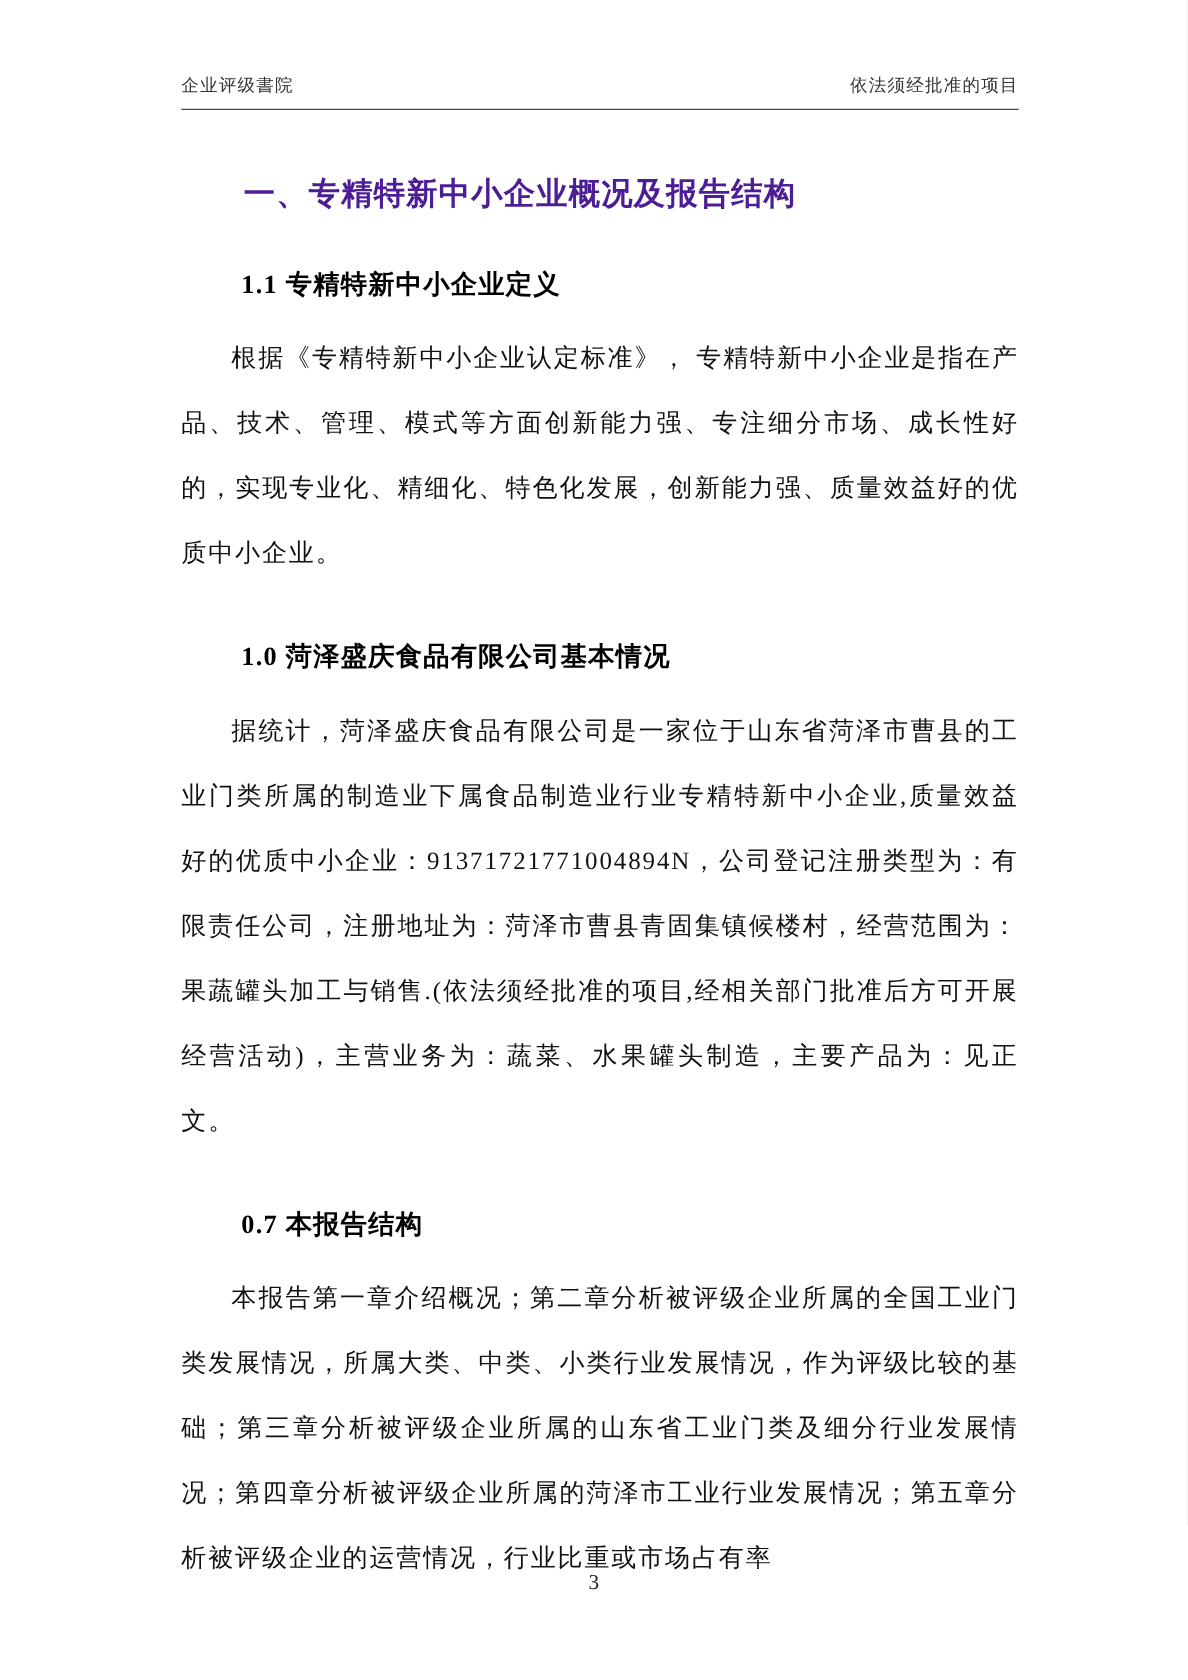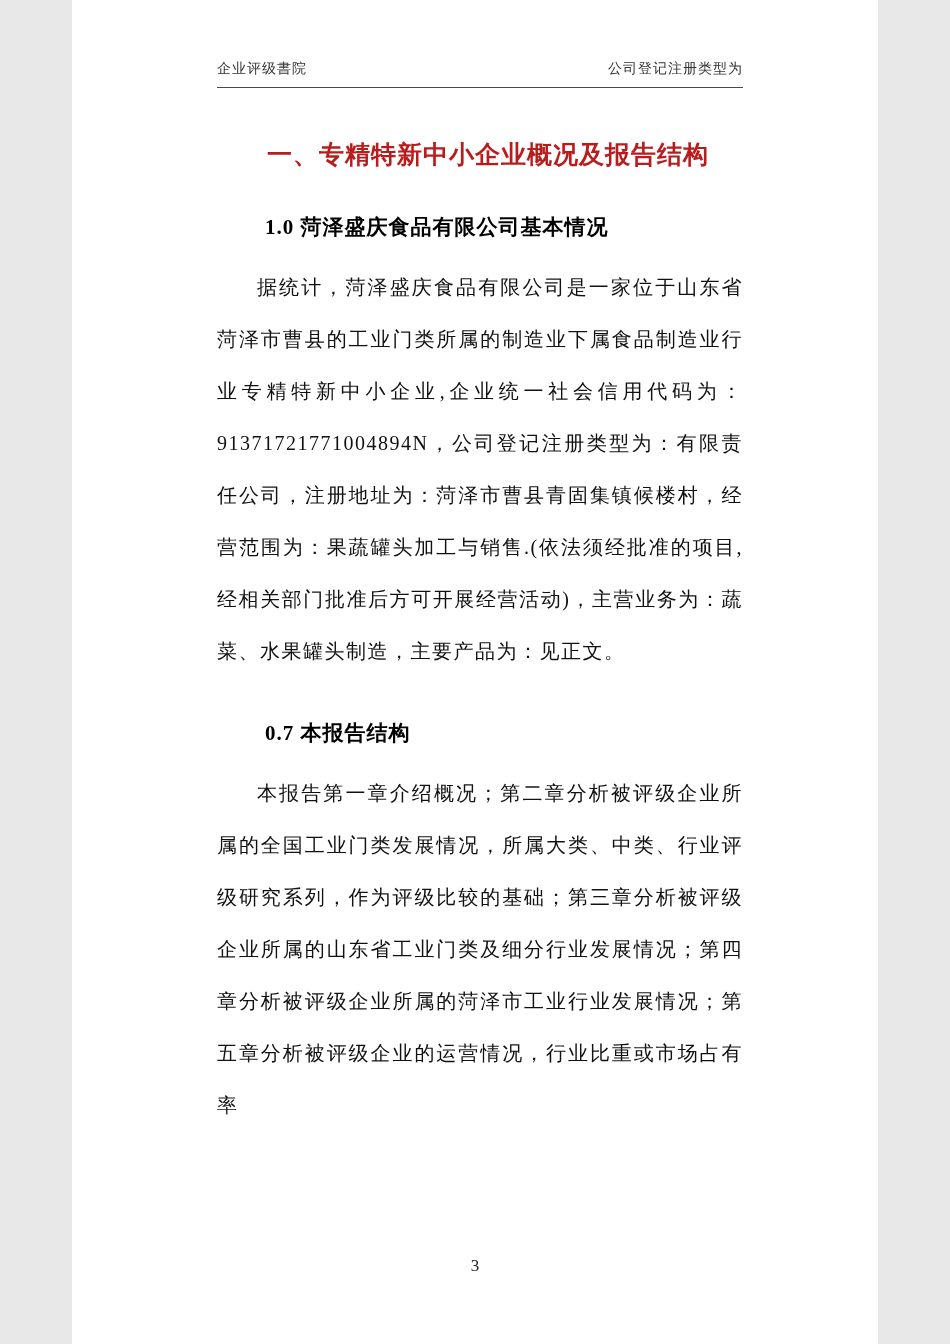--- a/index.html
+++ b/index.html
@@ -1,18 +1,18 @@
 <!DOCTYPE html>
 <html><head>
 <meta charset="utf-8">
 <style>
   * { margin: 0; padding: 0; box-sizing: border-box; }
   html, body { background: #e8e8e8; }
   .page {
-    width: 806px;
+    width: 950px;
     height: 1344px;
     margin: 0 auto;
     background: #ffffff;
     position: relative;
     font-family: "Liberation Serif", "DejaVu Serif", serif;
     color: #1c1c1c;
     padding: 60px 135px 0 145px;
     overflow: hidden;
   }
   .page-header {
@@ -23,21 +23,21 @@
     letter-spacing: 1px;
     color: #333333;
     padding-bottom: 9px;
     border-bottom: 1.6px solid #4a4a4a;
   }
   .doc-title {
     font-size: 25px;
     font-weight: bold;
     letter-spacing: 1px;
     margin: 50px 0 0 50px;
-    color: #b91c1c;
+    color: #4c1d95;
   }
   .section-heading {
     font-size: 21px;
     font-weight: bold;
     letter-spacing: 1px;
     margin: 42px 0 0 48px;
     color: #000000;
   }
   .section-body {
     font-size: 20px;
@@ -58,36 +58,40 @@
     color: #222222;
   }
 </style>
 </head>
 <body>
 
 <div class="page">
 
   <header class="page-header">
     <span>企业评级書院</span>
-    <span>公司登记注册类型为</span>
+    <span>依法须经批准的项目</span>
   </header>
 
   <main>
 
     <h1 class="doc-title">一、专精特新中小企业概况及报告结构</h1>
 
+    <section>
+      <h2 class="section-heading">1.1 专精特新中小企业定义</h2>
+      <p class="section-body">根据《专精特新中小企业认定标准》， 专精特新中小企业是指在产品、技术、管理、模式等方面创新能力强、专注细分市场、成长性好的，实现专业化、精细化、特色化发展，创新能力强、质量效益好的优质中小企业。</p>
+    </section>
 
     <section>
       <h2 class="section-heading">1.0 菏泽盛庆食品有限公司基本情况</h2>
-      <p class="section-body">据统计，菏泽盛庆食品有限公司是一家位于山东省菏泽市曹县的工业门类所属的制造业下属食品制造业行业专精特新中小企业,企业统一社会信用代码为：91371721771004894N，公司登记注册类型为：有限责任公司，注册地址为：菏泽市曹县青固集镇候楼村，经营范围为：果蔬罐头加工与销售.(依法须经批准的项目,经相关部门批准后方可开展经营活动)，主营业务为：蔬菜、水果罐头制造，主要产品为：见正文。</p>
+      <p class="section-body">据统计，菏泽盛庆食品有限公司是一家位于山东省菏泽市曹县的工业门类所属的制造业下属食品制造业行业专精特新中小企业,质量效益好的优质中小企业：91371721771004894N，公司登记注册类型为：有限责任公司，注册地址为：菏泽市曹县青固集镇候楼村，经营范围为：果蔬罐头加工与销售.(依法须经批准的项目,经相关部门批准后方可开展经营活动)，主营业务为：蔬菜、水果罐头制造，主要产品为：见正文。</p>
     </section>
 
     <section>
       <h2 class="section-heading">0.7 本报告结构</h2>
-      <p class="section-body">本报告第一章介绍概况；第二章分析被评级企业所属的全国工业门类发展情况，所属大类、中类、行业评级研究系列，作为评级比较的基础；第三章分析被评级企业所属的山东省工业门类及细分行业发展情况；第四章分析被评级企业所属的菏泽市工业行业发展情况；第五章分析被评级企业的运营情况，行业比重或市场占有率</p>
+      <p class="section-body">本报告第一章介绍概况；第二章分析被评级企业所属的全国工业门类发展情况，所属大类、中类、小类行业发展情况，作为评级比较的基础；第三章分析被评级企业所属的山东省工业门类及细分行业发展情况；第四章分析被评级企业所属的菏泽市工业行业发展情况；第五章分析被评级企业的运营情况，行业比重或市场占有率</p>
     </section>
 
   </main>
 
   <footer class="page-footer">
     <span>3</span>
   </footer>
 
 </div>
 

